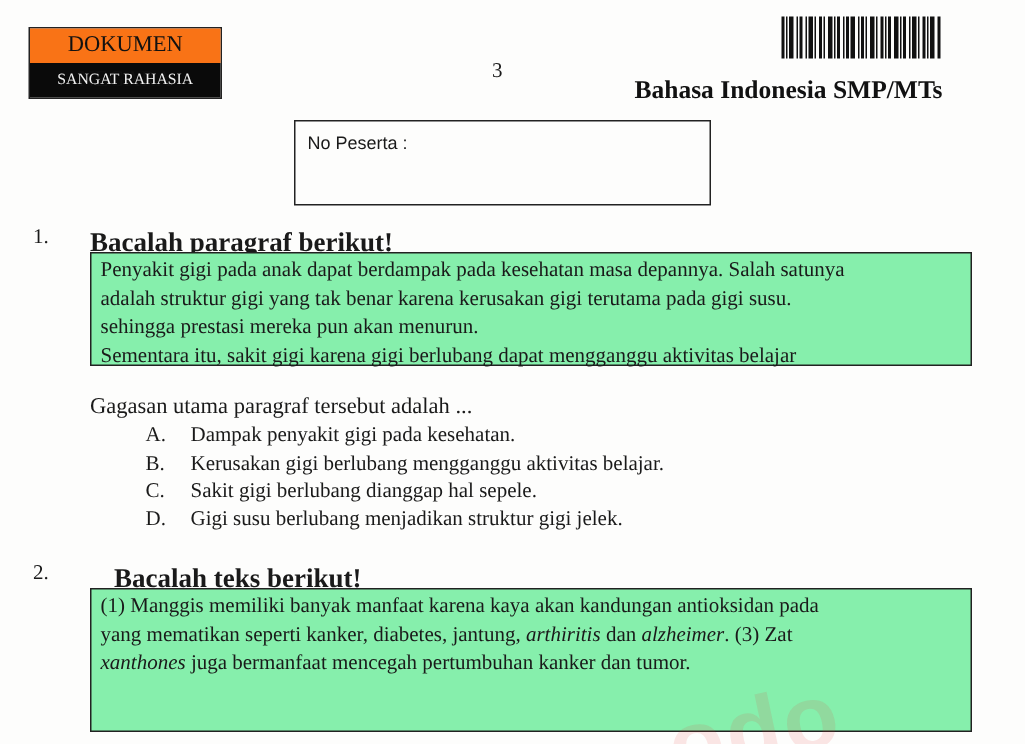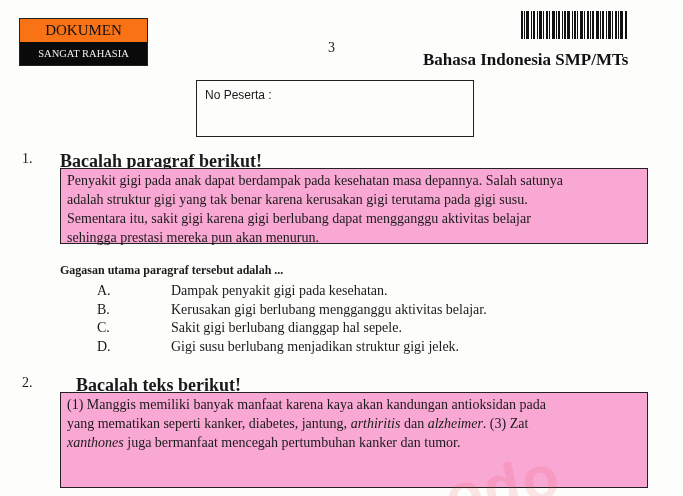--- a/index.html
+++ b/index.html
@@ -41,27 +41,27 @@
     }
     .id-row { height: 28px; line-height: 28px; padding-left: 8px; position: relative; }
     .id-row + .id-row { border-top: 1.5px solid #222; }
     .id-colon { position: absolute; left: 76px; }
     
     .qnum { font-size: 14px; }
     .qhead { font-size: 18px; font-weight: bold; }
     .passage {
       border: 1px solid #222; box-sizing: border-box;
       font-size: 14px; line-height: 19px; text-align: justify;
-      padding: 2px 6px 3px 6px; background: #f9a8d4;
+      padding: 2px 6px 3px 6px; background: #86efac;
     }
     .passage p { margin: 0; text-align-last: left; }
-    .stem { font-size: 12px; font-weight: bold; }
+    .stem { font-size: 15px; }
     .opt { font-size: 14px; white-space: nowrap; }
     .opt .letter { position: absolute; left: 0; }
-    .opt .text { position: absolute; left: 30px; margin-left: 44px; }
+    .opt .text { position: absolute; left: 30px; }
     i { font-style: italic; }
     .watermark {
       left: 445px; top: 452px; font-family: "Liberation Sans", sans-serif;
       font-size: 60px; font-weight: bold; color: rgba(230, 60, 60, 0.12);
       transform: rotate(-12deg); pointer-events: none; letter-spacing: 2px;
     }
   </style>
 </head>
 <body>
 
@@ -116,22 +116,22 @@
     <span>No Peserta :</span>
   </div>
 </div>
 
 <div class="abs qnum" style="left:22px; top:151px;">1.</div>
 <div class="abs qhead" style="left:60px; top:151px;">Bacalah paragraf berikut!</div>
 
 <div class="abs passage" style="left:60px; top:168px; width:588px; height:76px;">
   <p>Penyakit gigi pada anak dapat berdampak pada kesehatan masa depannya. Salah satunya</p>
   <p>adalah struktur gigi yang tak benar karena kerusakan gigi terutama pada gigi susu.</p>
+  <p style="text-align:left">sehingga prestasi mereka pun akan menurun.</p>
   <p>Sementara itu, sakit gigi karena gigi berlubang dapat mengganggu aktivitas belajar</p>
-  <p style="text-align:left">sehingga prestasi mereka pun akan menurun.</p>
 </div>
 
 <div class="abs stem" style="left:60px; top:263px;">Gagasan utama paragraf tersebut adalah ...</div>
 
 <div class="abs opt" style="left:97px; top:283px;">
   <span class="letter">A.</span>
   <span class="text">Dampak penyakit gigi pada kesehatan.</span>
 </div>
 <div class="abs opt" style="left:97px; top:302px;">
   <span class="letter">B.</span>

